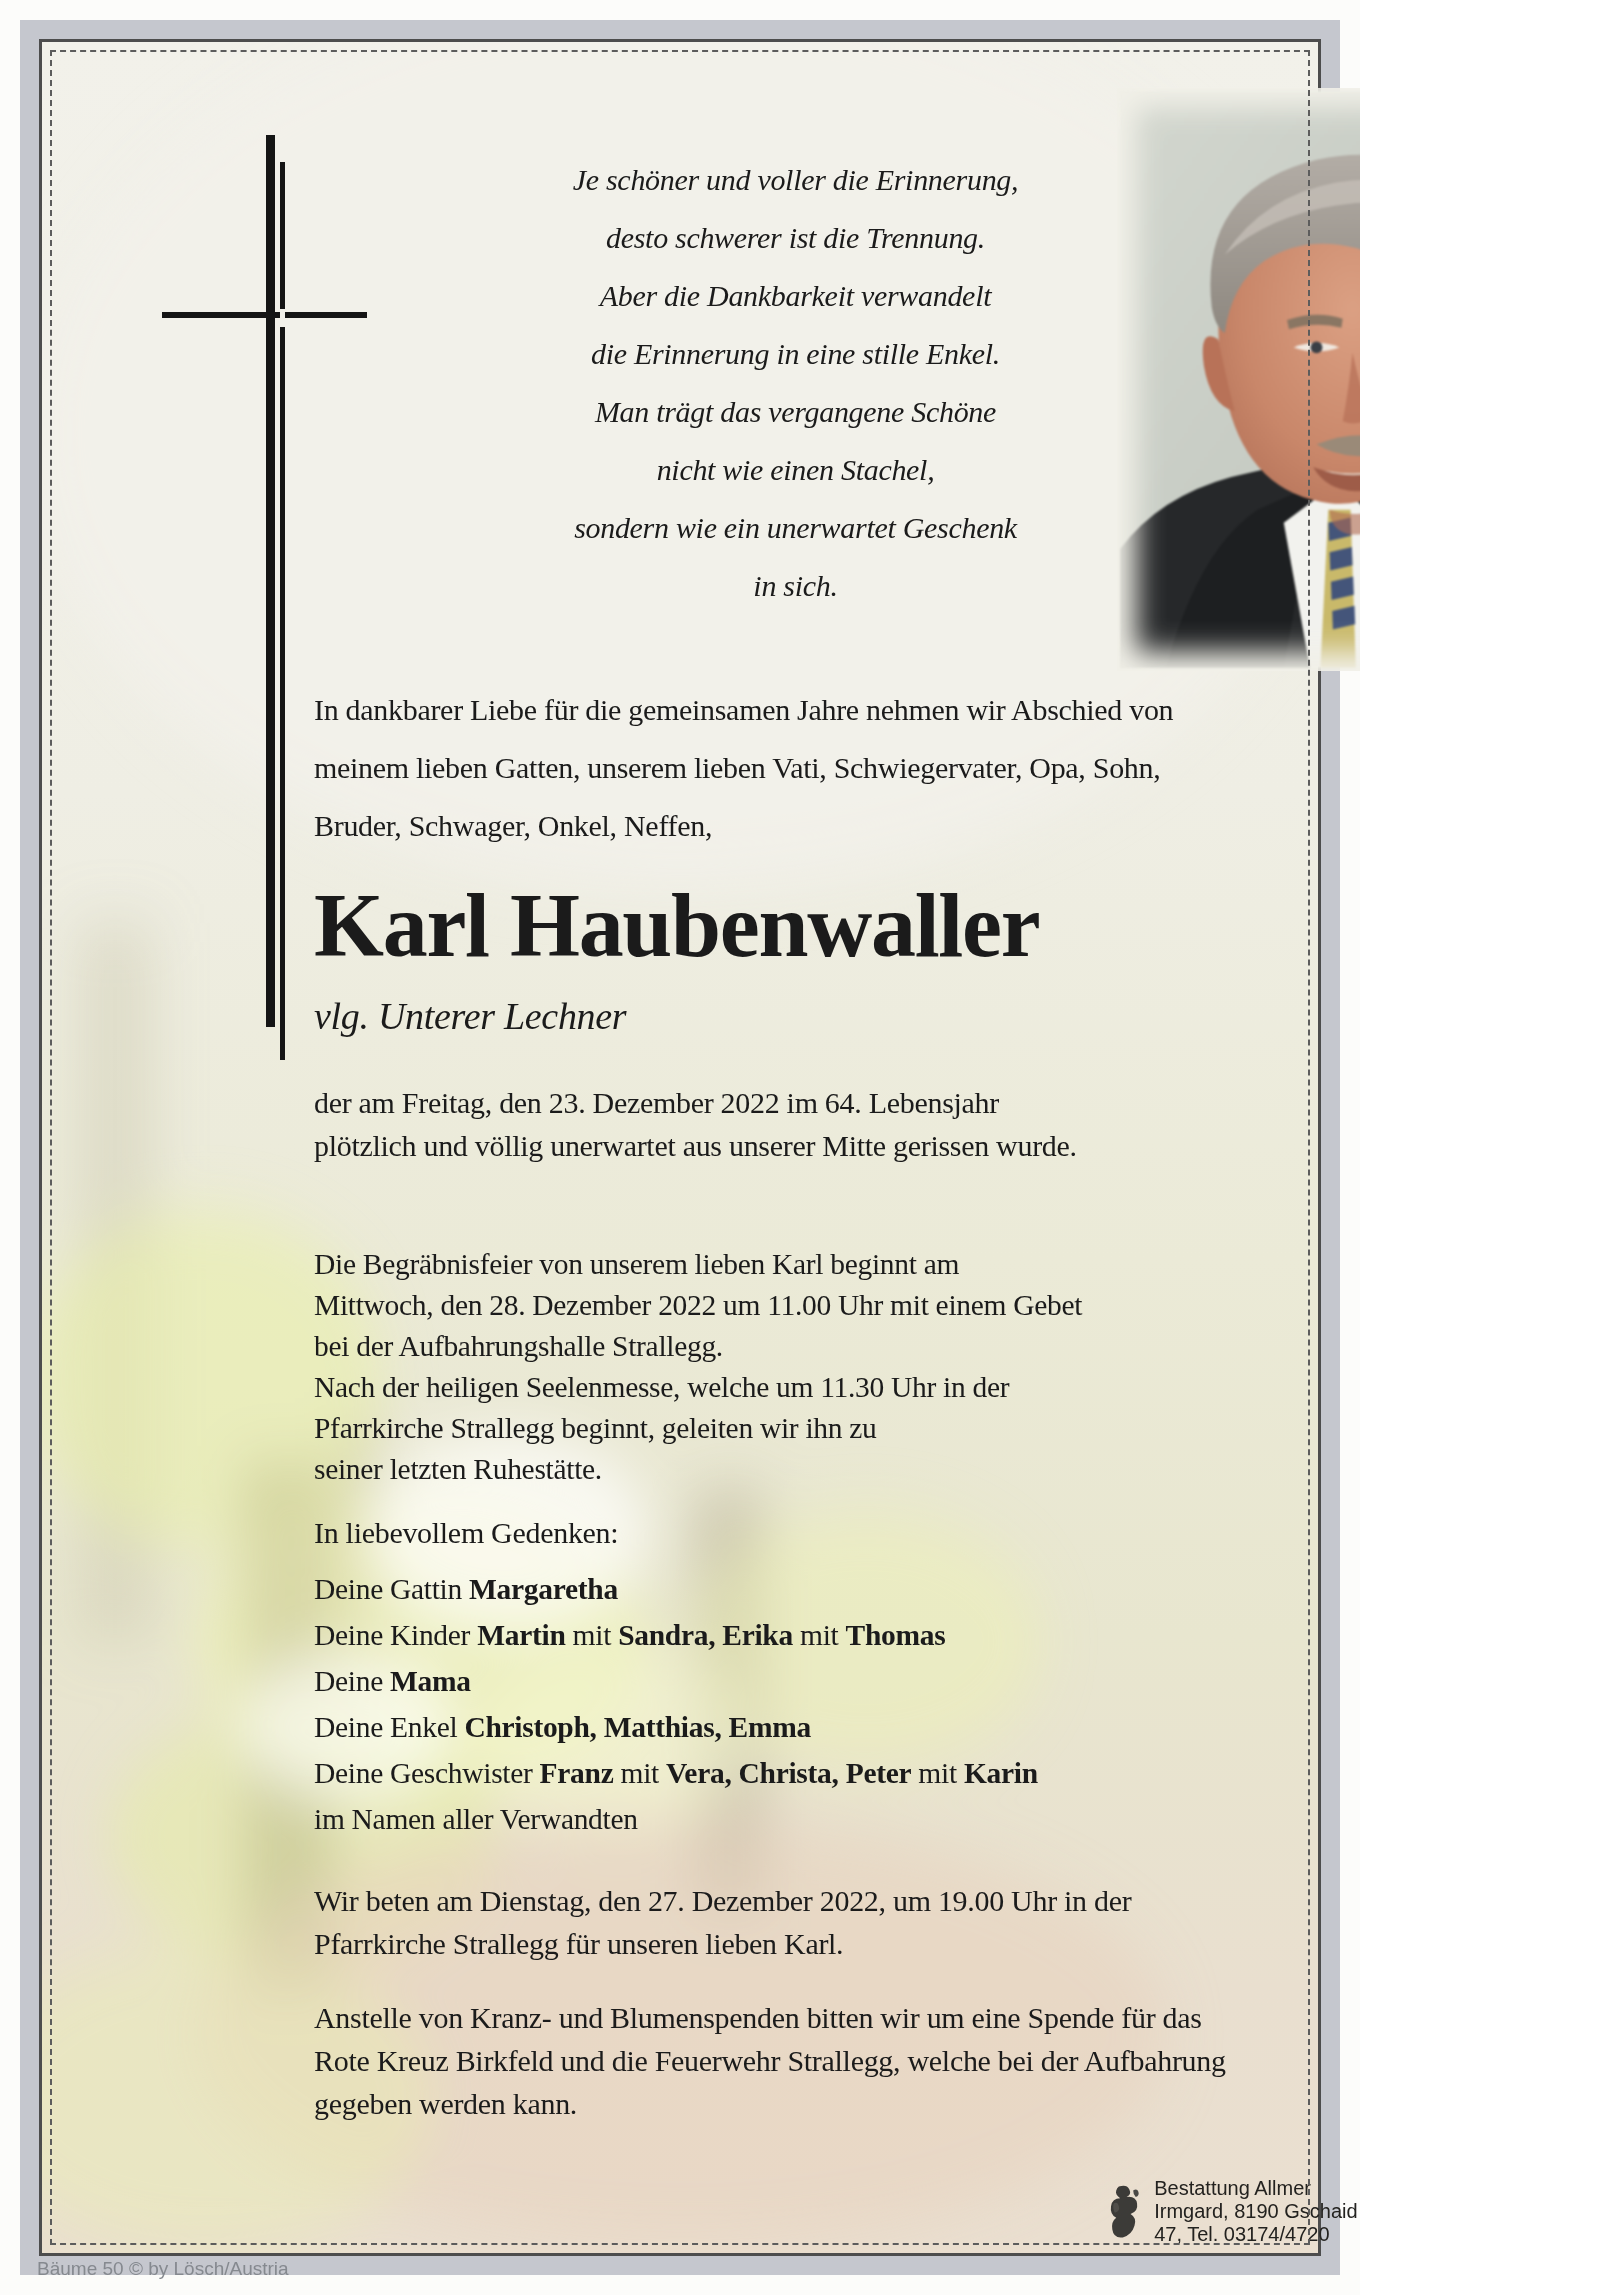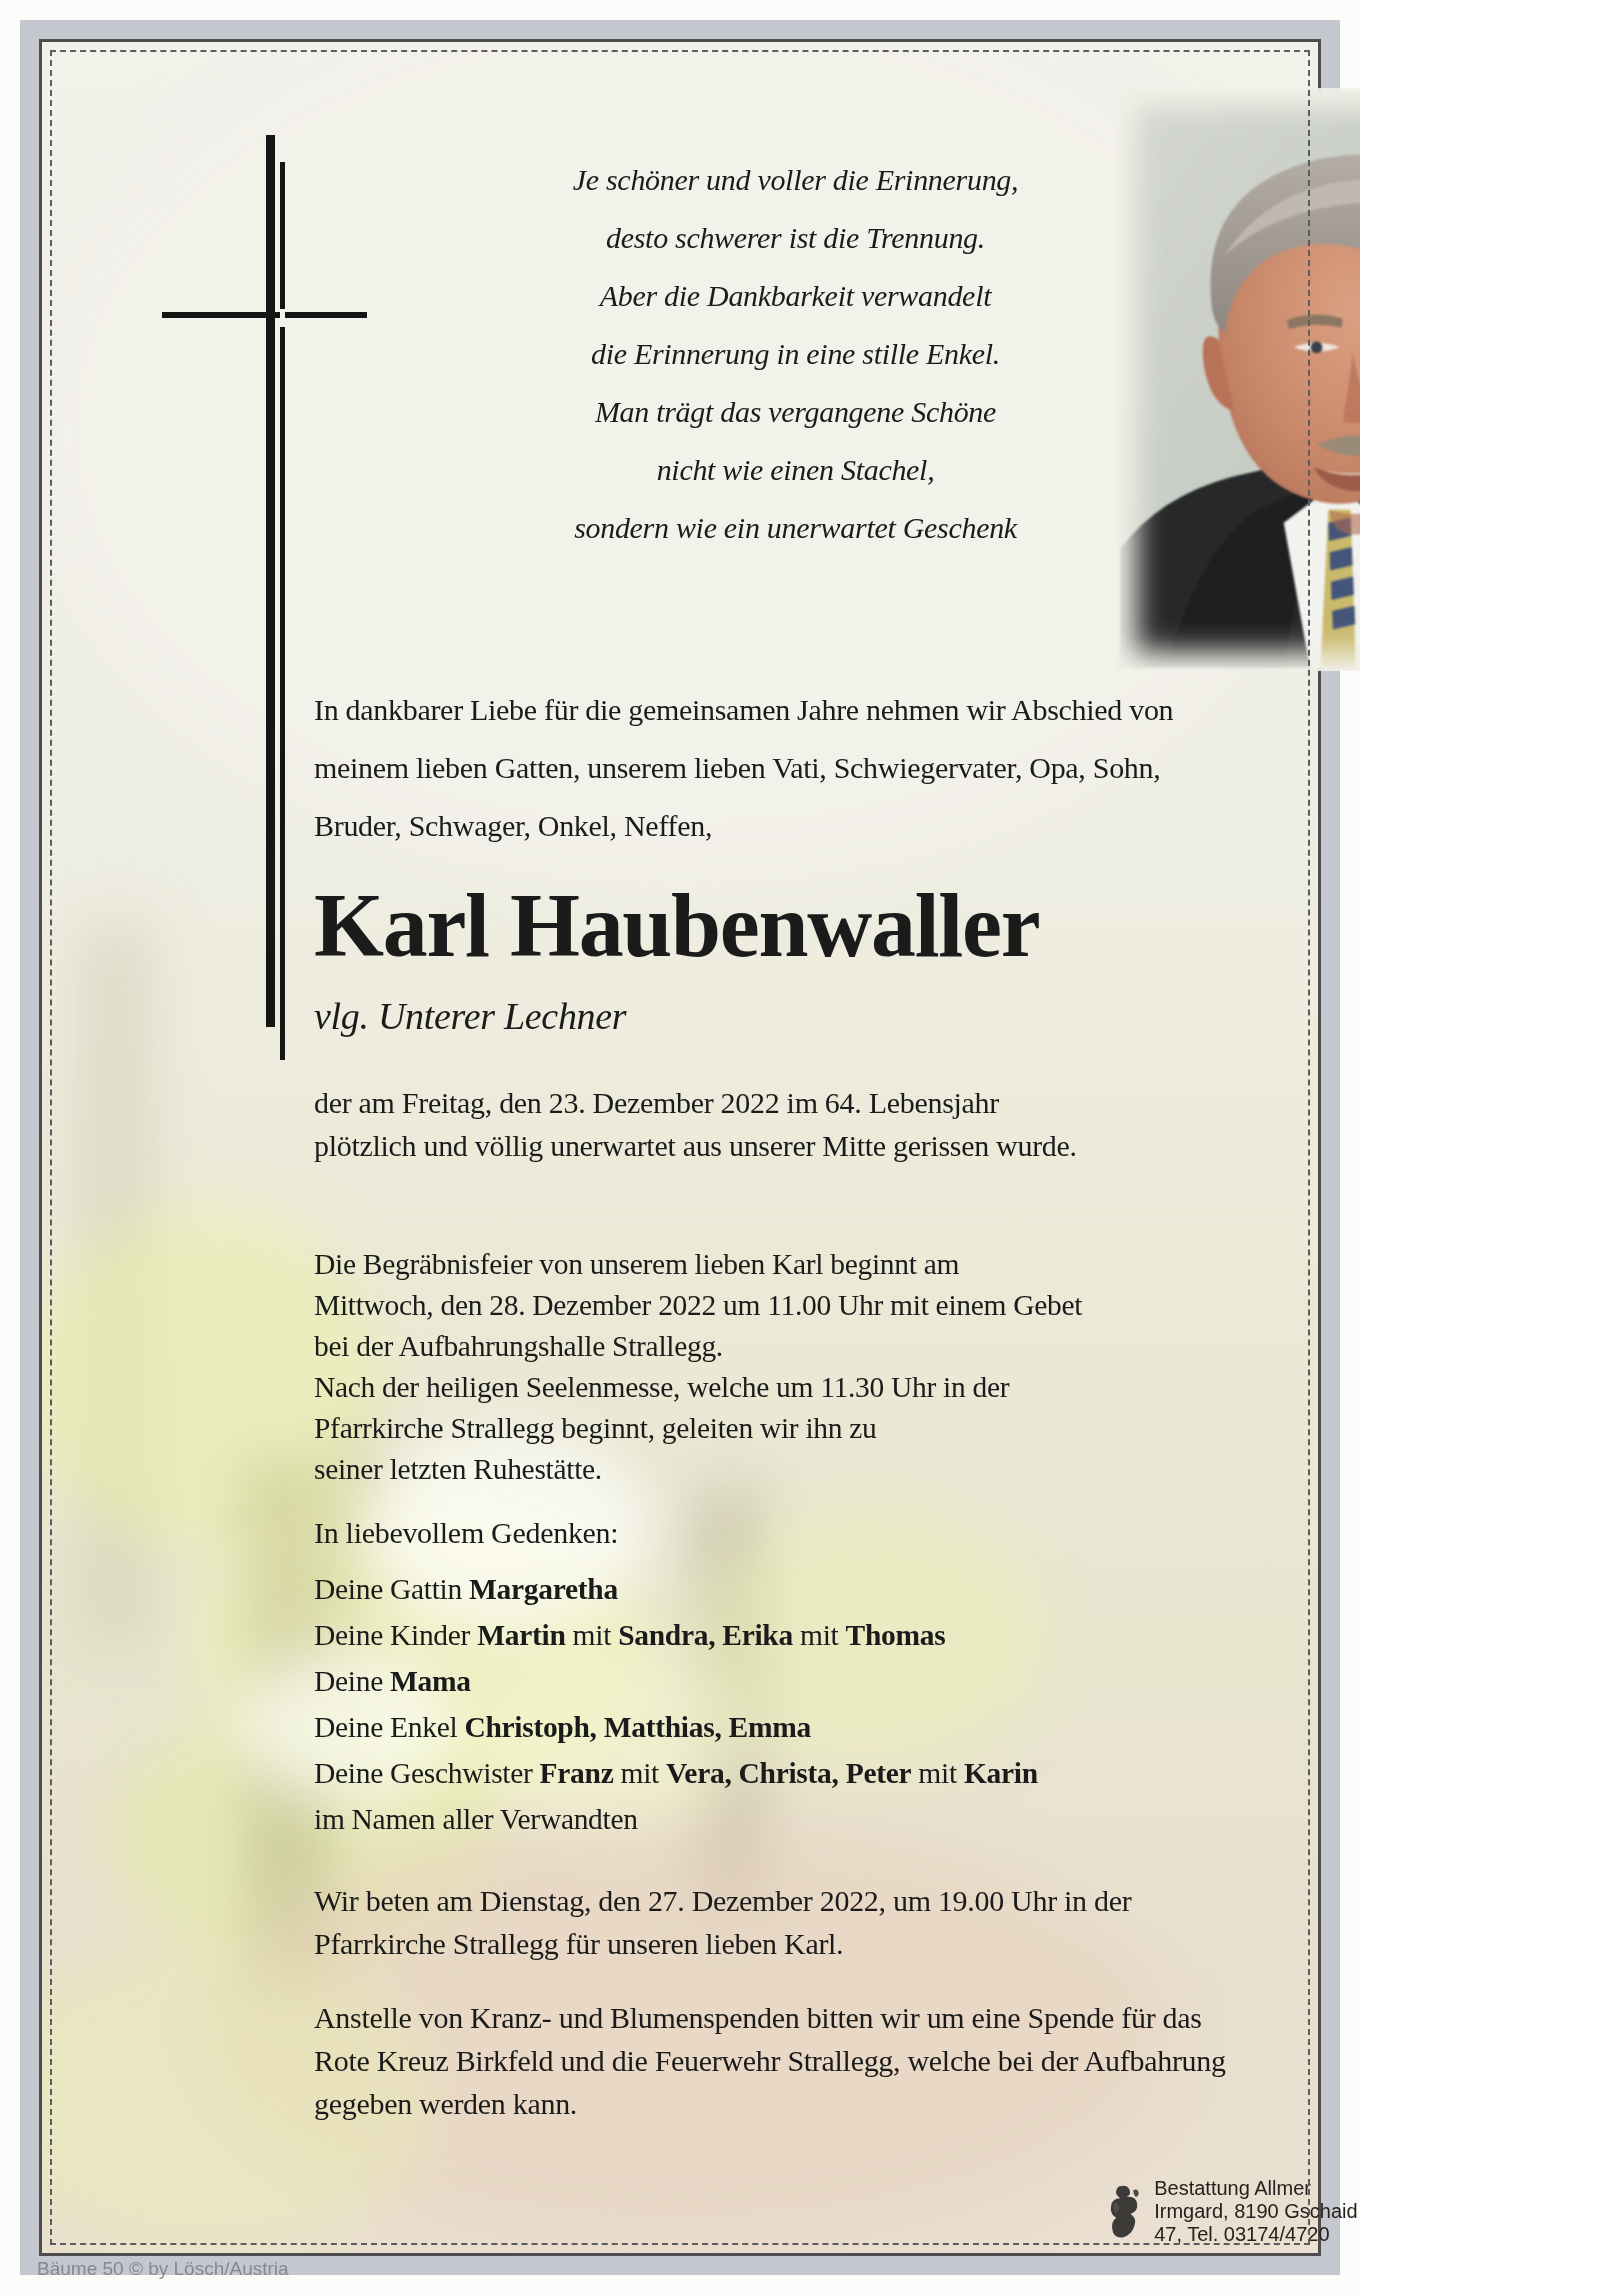--- a/index.html
+++ b/index.html
@@ -184,20 +184,21 @@
   </div>
 
   <div class="poem txt">
       <div>Je schöner und voller die Erinnerung,</div>
       <div>desto schwerer ist die Trennung.</div>
       <div>Aber die Dankbarkeit verwandelt</div>
       <div>die Erinnerung in eine stille Enkel.</div>
       <div>Man trägt das vergangene Schöne</div>
       <div>nicht wie einen Stachel,</div>
       <div>sondern wie ein unerwartet Geschenk</div>
+      <div>in sich.</div>
     </div>
 
   <div class="centered intro txt">
       <div>In dankbarer Liebe für die gemeinsamen Jahre nehmen wir Abschied von</div>
       <div>meinem lieben Gatten, unserem lieben Vati, Schwiegervater, Opa, Sohn,</div>
       <div>Bruder, Schwager, Onkel, Neffen,</div>
     </div>
 
 
   <div class="centered vulgo txt">vlg. Unterer Lechner</div>

